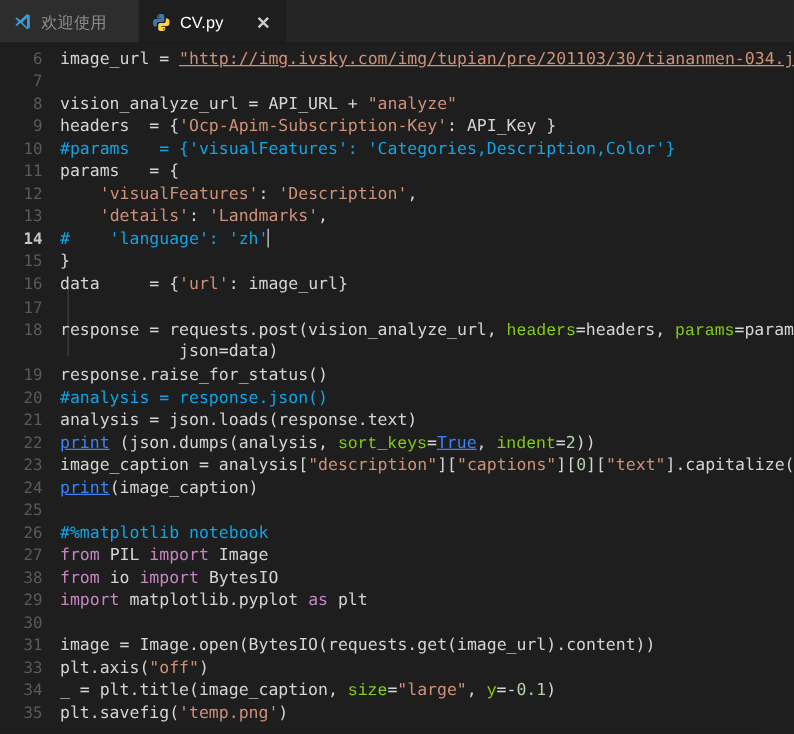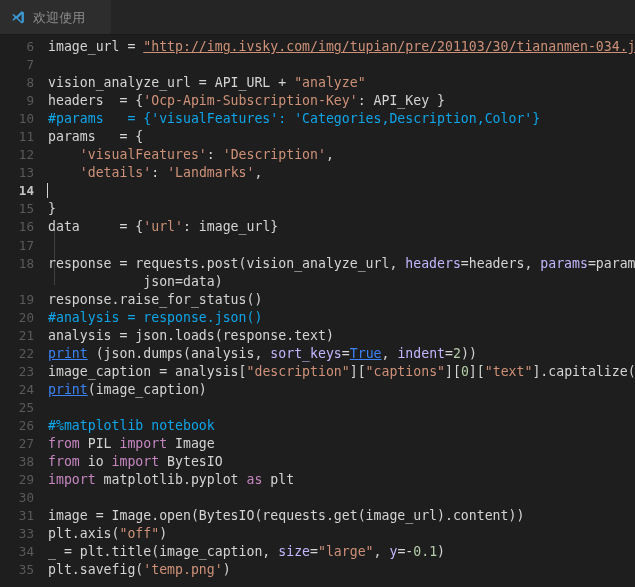--- a/index.html
+++ b/index.html
@@ -123,21 +123,21 @@
     width: 1px;
     background: #404040;
     left: 54px;
   }
 
   
   .s-str     { color: #ce9178; }
   .s-com     { color: #0ea5e9; }
   .s-kw      { color: #c586c0; }
   .s-kw2     { color: #3b82f6; text-decoration: underline; }
-  .s-var     { color: #c4b5fd; }
+  .s-var     { color: #84cc16; font-family: Liberation Mono, monospace; }
   .s-num     { color: #b5cea8; }
   .s-link    { color: #ce9178; text-decoration: underline; text-decoration-color: #ce9178; }
 
   .cursor {
     display: inline-block;
     width: 1px;
     height: 15px;
     background: #d4d4d4;
     vertical-align: -3px;
     margin-left: -1px;
@@ -151,35 +151,49 @@
   <div class="tab inactive">
     <span class="tab-icon">
       <svg viewBox="0 0 16 16" width="16" height="16" aria-hidden="true">
         <path d="M11.6 1.2 6.3 6.2 3.3 3.9l-1.1.5 2.5 2.9-2.5 2.9 1.1.5 3-2.3 5.3 5 2.3-1.1V2.3L11.6 1.2z
                  M11.6 4.2v7.6L7.9 8l3.7-3.8z" fill="#3c99d4"></path>
       </svg>
     </span>
     <span class="tab-label">欢迎使用</span>
   </div>
 
+  <div class="tab active">
+    <span class="tab-icon">
+      <svg viewBox="0 0 16 16" width="16" height="16" aria-hidden="true">
+        <path d="M7.8 1.2c-1.6 0-3 .3-3 1.9v1.6h3.2v.5H3.5S1.4 4.9 1.4 8.1c0 3.2 1.8 3.1 1.8 3.1h1.2V9.4
+                 s-.1-1.8 1.7-1.8h2.6s1.7 0 1.7-1.6V2.9s.2-1.7-2.6-1.7zM6.1 2.2c.3 0 .6.3.6.6s-.3.6-.6.6
+                 -.6-.3-.6-.6.3-.6.6-.6z" fill="#3d7aab"></path>
+        <path d="M8.2 14.8c1.6 0 3-.3 3-1.9v-1.6H8v-.5h4.5s2.1.3 2.1-2.9c0-3.2-1.8-3.1-1.8-3.1h-1.2v1.8
+                 s.1 1.8-1.7 1.8H7.3s-1.7 0-1.7 1.6v3.1s-.2 1.7 2.6 1.7zM9.9 13.8c-.3 0-.6-.3-.6-.6s.3-.6.6-.6
+                 .6.3.6.6-.3.6-.6.6z" fill="#ffd040"></path>
+      </svg>
+    </span>
+    <span class="tab-label">CV.py</span>
+    <span class="tab-close">✕</span>
+  </div>
 
 </div>
 
 <div class="editor">
   <div class="code-area" id="code-area">
     <div class="guide" style="top:196px;height:54px;"></div>
   <div class="row"><span class="lnum">6</span><span class="ltext">image_url = <span class="s-link">"http://img.ivsky.com/img/tupian/pre/201103/30/tiananmen-034.jpg"</span></span></div>
       <div class="row"><span class="lnum">7</span><span class="ltext"></span></div>
       <div class="row"><span class="lnum">8</span><span class="ltext">vision_analyze_url = API_URL + <span class="s-str">"analyze"</span></span></div>
       <div class="row"><span class="lnum">9</span><span class="ltext">headers  = {<span class="s-str">'Ocp-Apim-Subscription-Key'</span>: API_Key }</span></div>
       <div class="row"><span class="lnum">10</span><span class="ltext"><span class="s-com">#params   = {'visualFeatures': 'Categories,Description,Color'}</span></span></div>
       <div class="row"><span class="lnum">11</span><span class="ltext">params   = {</span></div>
       <div class="row"><span class="lnum">12</span><span class="ltext">    <span class="s-str">'visualFeatures'</span>: <span class="s-str">'Description'</span>,</span></div>
       <div class="row"><span class="lnum">13</span><span class="ltext">    <span class="s-str">'details'</span>: <span class="s-str">'Landmarks'</span>,</span></div>
-      <div class="row active-line"><span class="lnum">14</span><span class="ltext"><span class="cursor"></span></span></div>
+      <div class="row active-line"><span class="lnum">14</span><span class="ltext"><span class="s-com">#    'language': 'zh'</span><span class="cursor"></span></span></div>
       <div class="row"><span class="lnum">15</span><span class="ltext">}</span></div>
       <div class="row"><span class="lnum">16</span><span class="ltext">data     = {<span class="s-str">'url'</span>: image_url}</span></div>
       <div class="row"><span class="lnum">17</span><span class="ltext"></span></div>
       <div class="row"><span class="lnum">18</span><span class="ltext">response = requests.post(vision_analyze_url, <span class="s-var">headers</span>=headers, <span class="s-var">params</span>=params,</span></div>
       <div class="row"><span class="lnum"></span><span class="ltext">            json=data)</span></div>
       <div class="row"><span class="lnum">19</span><span class="ltext">response.raise_for_status()</span></div>
       <div class="row"><span class="lnum">20</span><span class="ltext"><span class="s-com">#analysis = response.json()</span></span></div>
       <div class="row"><span class="lnum">21</span><span class="ltext">analysis = json.loads(response.text)</span></div>
       <div class="row"><span class="lnum">22</span><span class="ltext"><span class="s-kw2">print</span> (json.dumps(analysis, <span class="s-var">sort_keys</span>=<span class="s-kw2">True</span>, <span class="s-var">indent</span>=<span class="s-num">2</span>))</span></div>
       <div class="row"><span class="lnum">23</span><span class="ltext">image_caption = analysis[<span class="s-str">"description"</span>][<span class="s-str">"captions"</span>][<span class="s-num">0</span>][<span class="s-str">"text"</span>].capitalize()</span></div>

